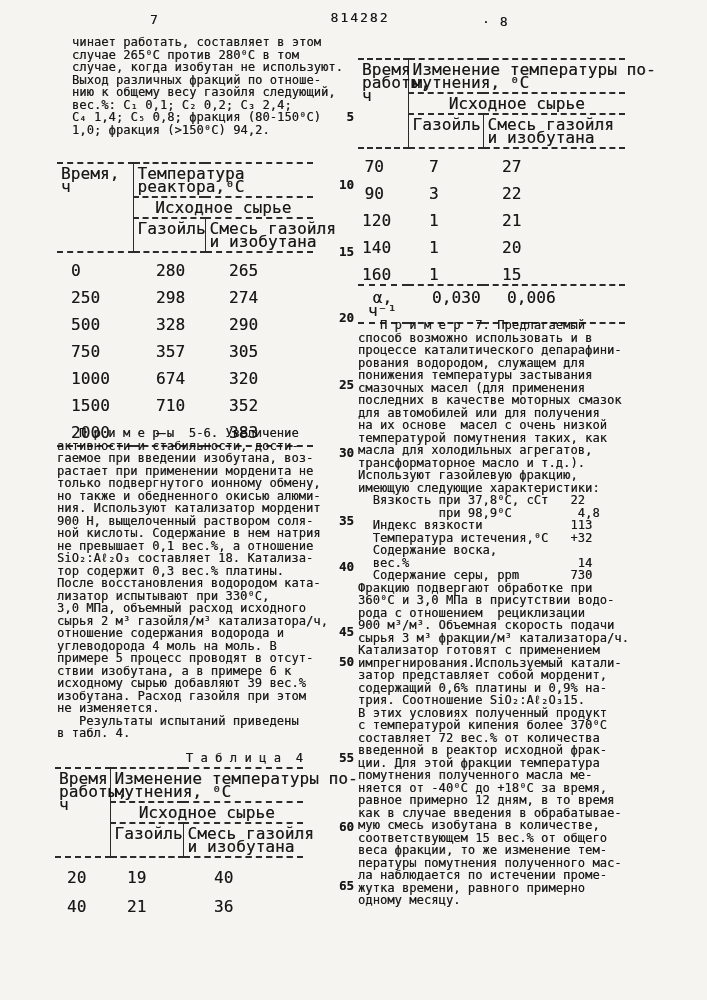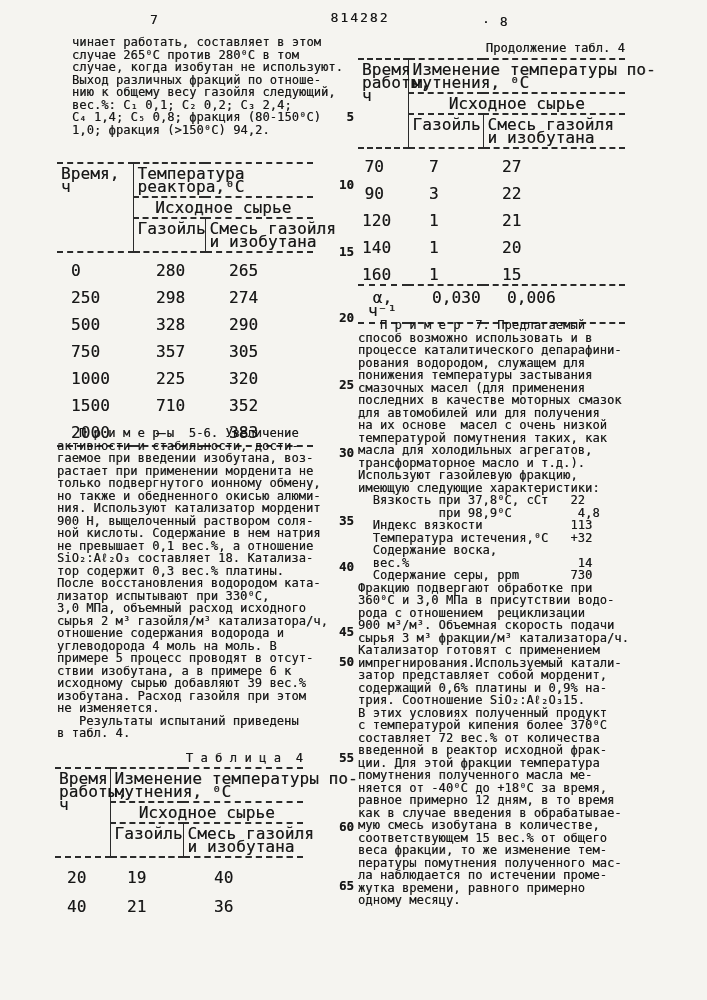--- a/index.html
+++ b/index.html
@@ -126,21 +126,21 @@
           <td>328</td>
           <td>290</td>
         </tr>
         <tr>
           <td>750</td>
           <td>357</td>
           <td>305</td>
         </tr>
         <tr>
           <td>1000</td>
-          <td>225</td>
+          <td>674</td>
           <td>320</td>
         </tr>
         <tr>
           <td>1500</td>
           <td>710</td>
           <td>352</td>
         </tr>
         <tr>
           <td>2000</td>
           <td>–</td>
@@ -207,21 +207,20 @@
           <td>40</td>
         </tr>
         <tr>
           <td>40</td>
           <td>21</td>
           <td>36</td>
         </tr>
       </tbody>
   </table>
 
-  <div class="txt caption" style="left:358px; top:42px; width:267px;">Продолжение табл. 4</div>
 
   <table class="doc-table tc" style="left:358px; top:58px; width:267px;">
     <colgroup>
         <col style="width:50px">
         <col style="width:75px">
         <col style="width:142px">
       </colgroup>
     <tbody>
       <tr>
         <td rowspan="3" class="dash-t dash-b pre">Время

